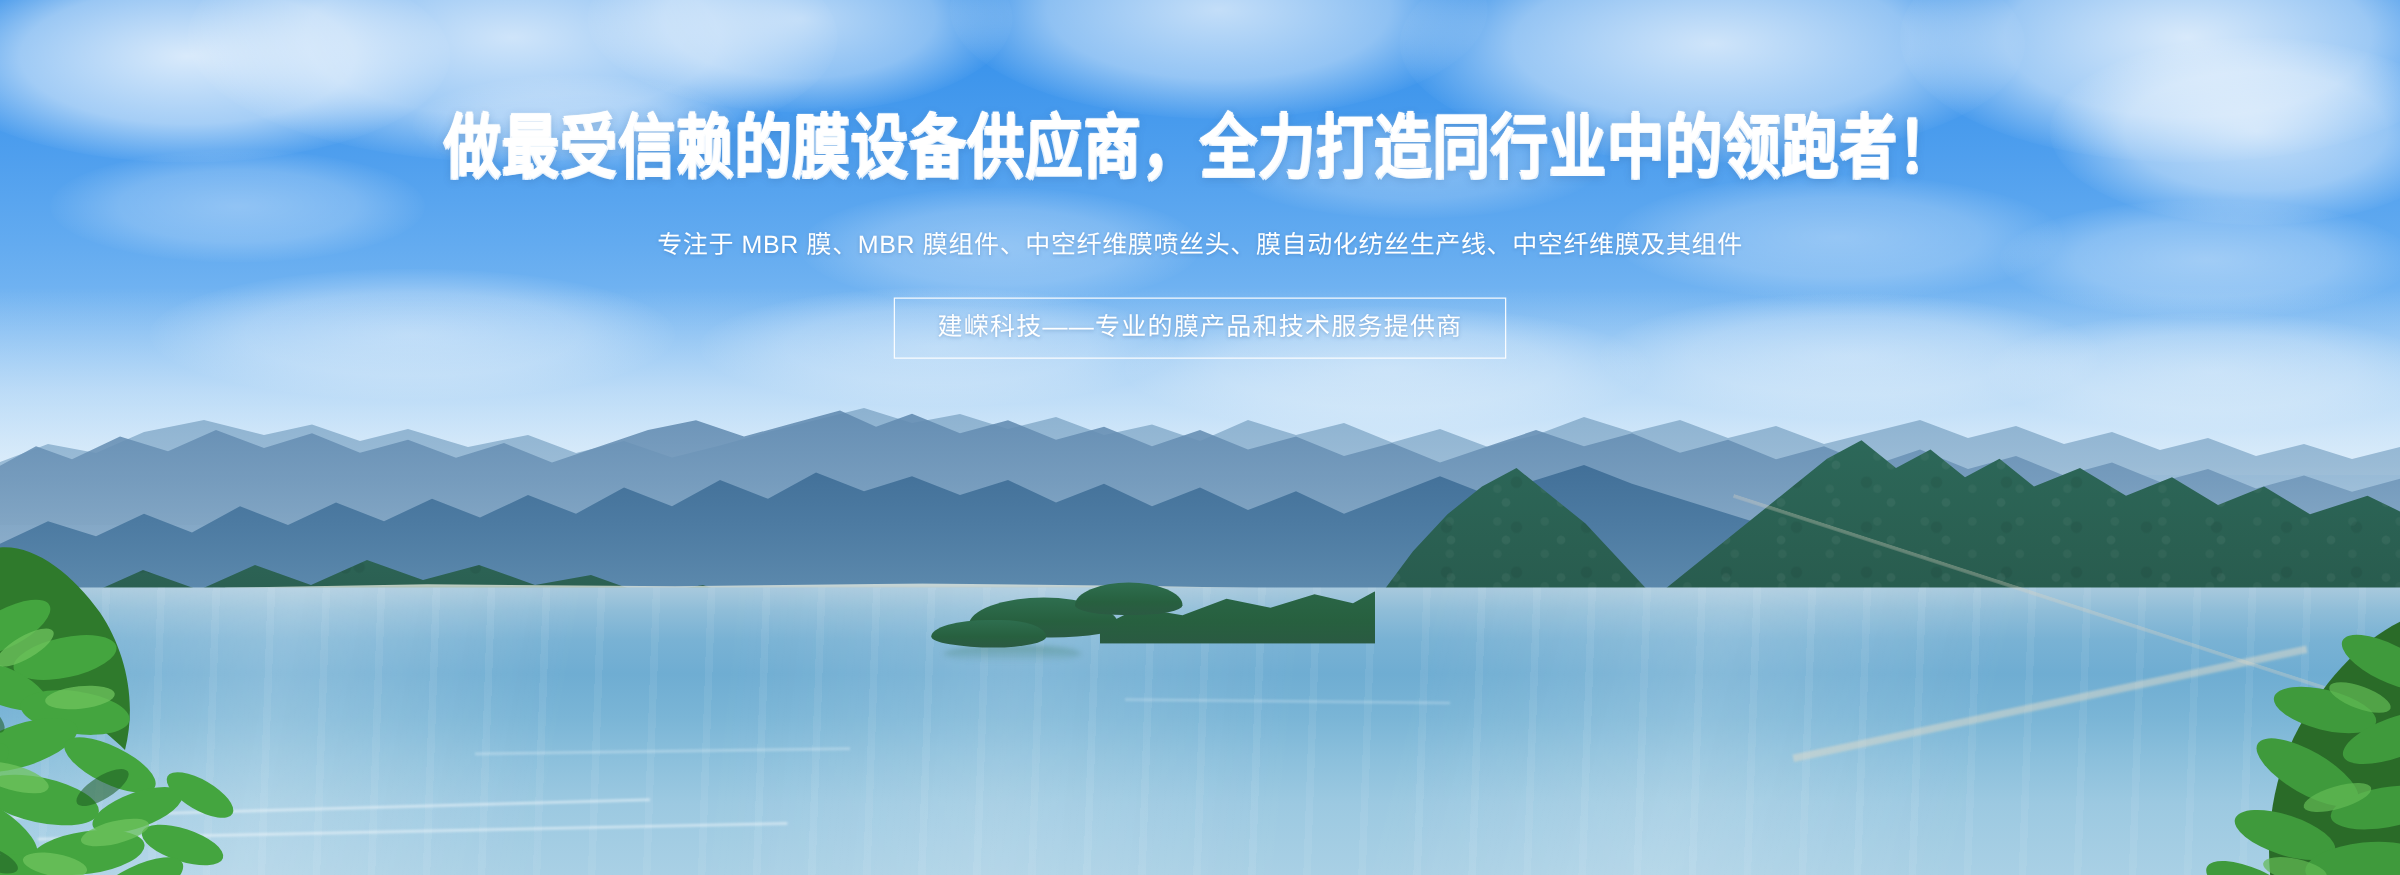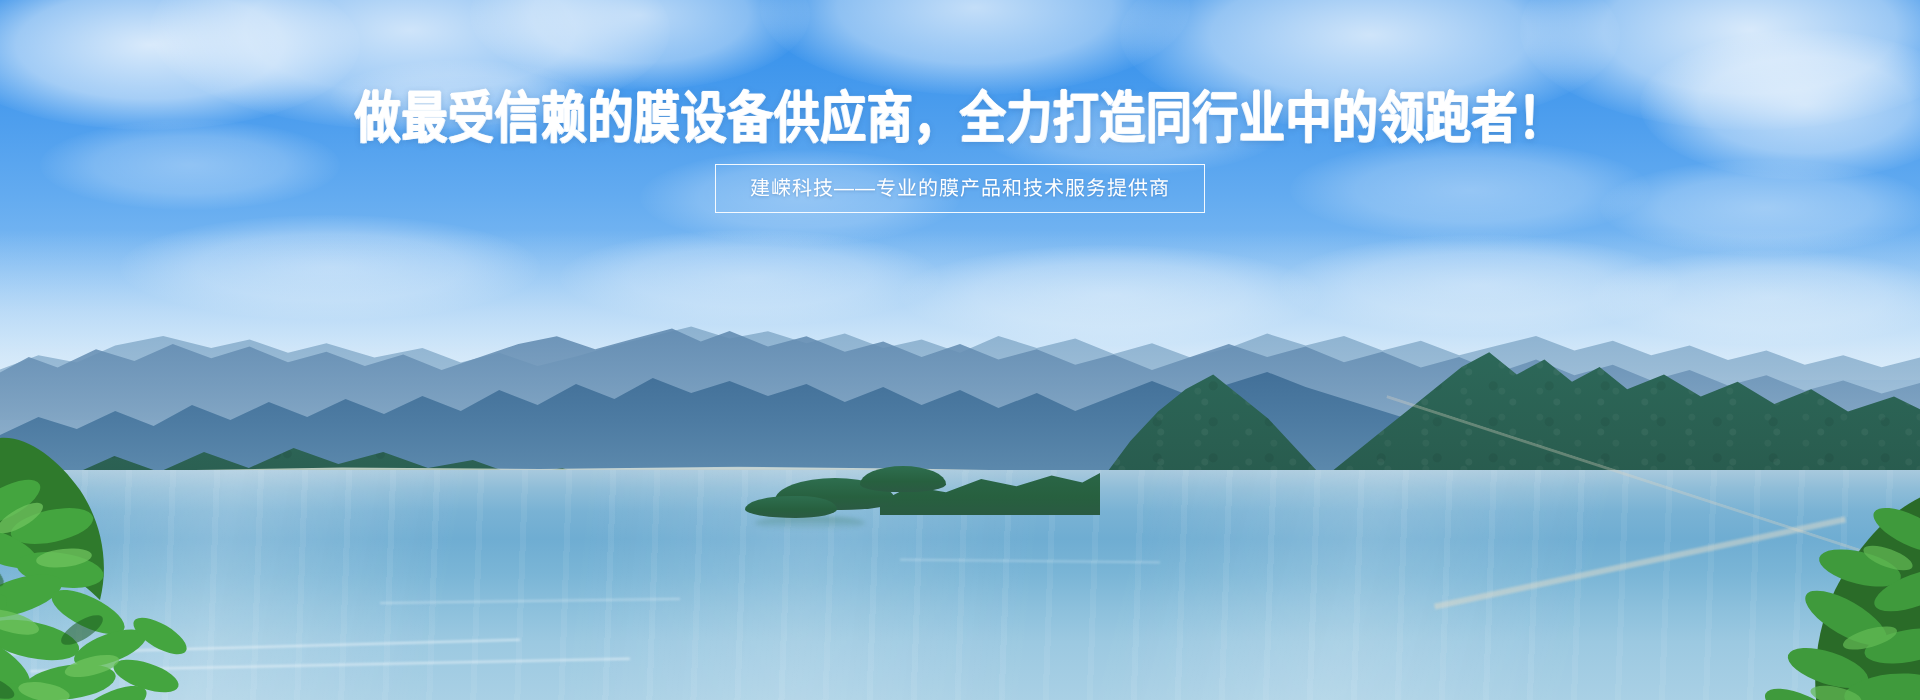--- a/index.html
+++ b/index.html
@@ -391,18 +391,19 @@
     </g>
     <g fill="#63bb55" opacity=".7">
       <ellipse cx="268" cy="88" rx="26" ry="9" transform="rotate(20 268 88)"></ellipse>
       <ellipse cx="250" cy="168" rx="28" ry="9" transform="rotate(-16 250 168)"></ellipse>
       <ellipse cx="216" cy="226" rx="26" ry="9" transform="rotate(12 216 226)"></ellipse>
     </g>
   </svg>
 
   <div class="content">
     <h1 class="headline">做最受信赖的膜设备供应商，全力打造同行业中的领跑者！</h1>
+    <p class="subtitle">专注于 MBR 膜、MBR 膜组件、中空纤维膜喷丝头、膜自动化纺丝生产线、中空纤维膜及其组件</p>
     <div class="tagline-wrap">
       <div class="tagline">建嵘科技——专业的膜产品和技术服务提供商</div>
     </div>
   </div>
 
 </div>
 
 </body></html>

